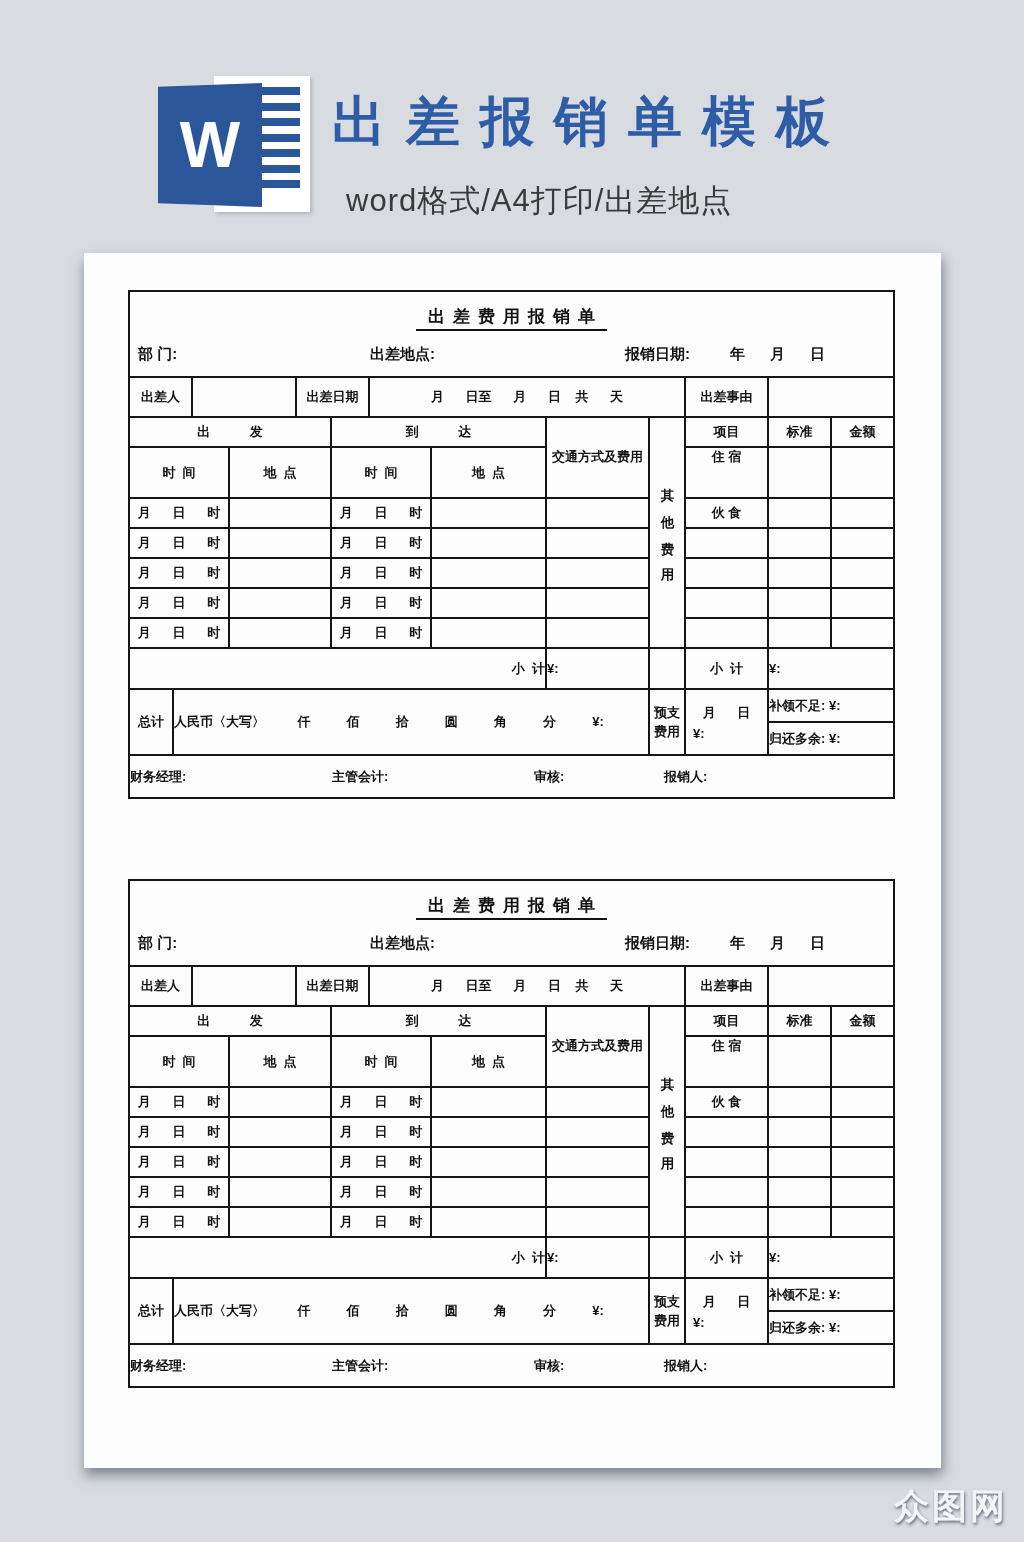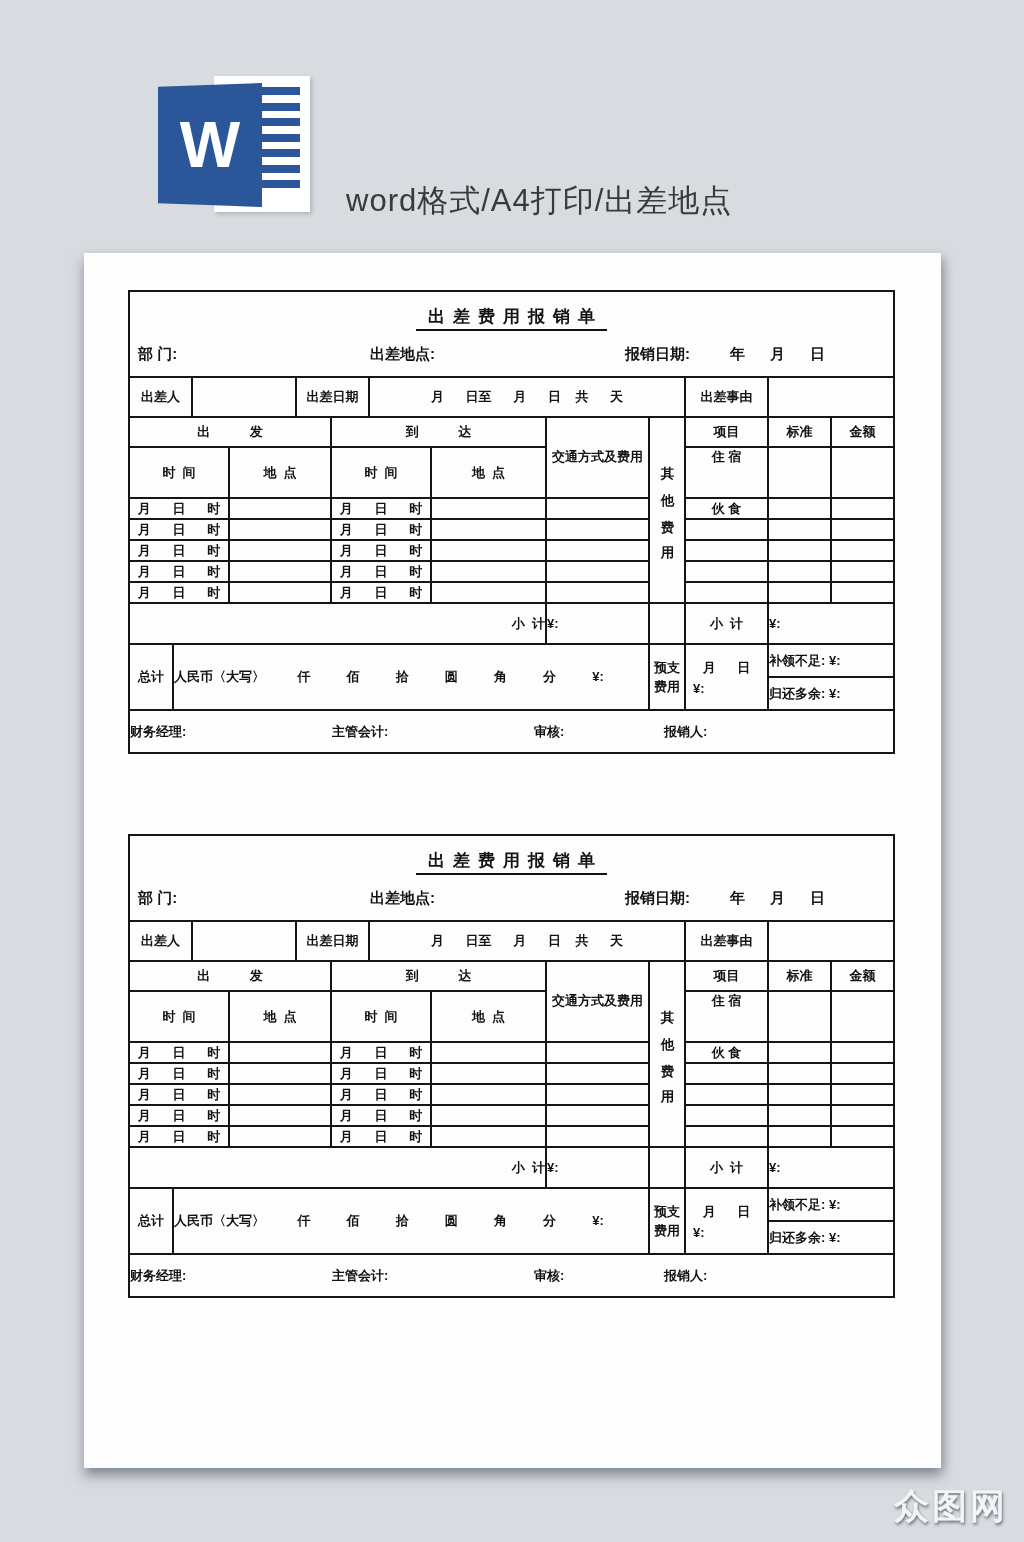--- a/index.html
+++ b/index.html
@@ -27,21 +27,21 @@
   .paper{position:absolute;left:84px;top:253px;width:857px;height:1215px;background:#fdfdfe;
     box-shadow:0 8px 12px rgba(90,96,108,.55), 4px 4px 8px rgba(90,96,108,.25);}
   .form-slot{display:block;}
   .form-slot.f1{padding-top:37px;}
   .form-slot.f2{padding-top:80px;}
   table.form{border-collapse:collapse;table-layout:fixed;width:765px;margin-left:44px;
     color:#121212;font-weight:bold;}
   table.form td{border:2px solid #151515;padding:0;font-size:13px;overflow:hidden;}
   
   tr.rA{height:86px;} tr.rB{height:40px;} tr.rC{height:30px;} tr.rD{height:51px;}
-  tr.rE{height:21px;} tr.rJ{height:41px;} tr.rK{height:33px;} tr.rL{height:33px;}
+  tr.rE{height:30px;} tr.rJ{height:41px;} tr.rK{height:33px;} tr.rL{height:33px;}
   tr.rM{height:43px;}
   .c{text-align:center;vertical-align:middle;}
   .pre{white-space:pre;}
   .title-cell{vertical-align:top;}
   .form-title{text-align:center;margin-top:13px;font-size:17px;letter-spacing:8px;}
   .form-title span{border-bottom:2px solid #111;padding:0 4px 3px 12px;}
   .info-line{display:flex;margin:17px 6px 0 8px;font-size:15px;}
   .info-seg1{flex:0 0 232px;} .info-seg2{flex:0 0 255px;} .info-seg3{flex:1;}
   .ymd{margin-left:40px;}
   .transport{line-height:1.55;padding:0 7px;word-break:break-all;font-size:13.5px;}
@@ -78,20 +78,21 @@
       <div class="logo-stripe"></div>
       <div class="logo-stripe"></div>
       <div class="logo-stripe"></div>
       <div class="logo-stripe"></div>
       <div class="logo-stripe"></div>
     </div>
     <div class="logo-panel">
       <span class="logo-w">W</span>
     </div>
   </div>
+  <div class="hdr-title">出差报销单模板</div>
   <div class="hdr-sub">word格式/A4打印/出差地点</div>
 </div>
 
 <div class="paper">
   <div class="form-slot f1">
   <table class="form">
     <colgroup>
       <col style="width:44px">
           <col style="width:19px">
           <col style="width:37px">

